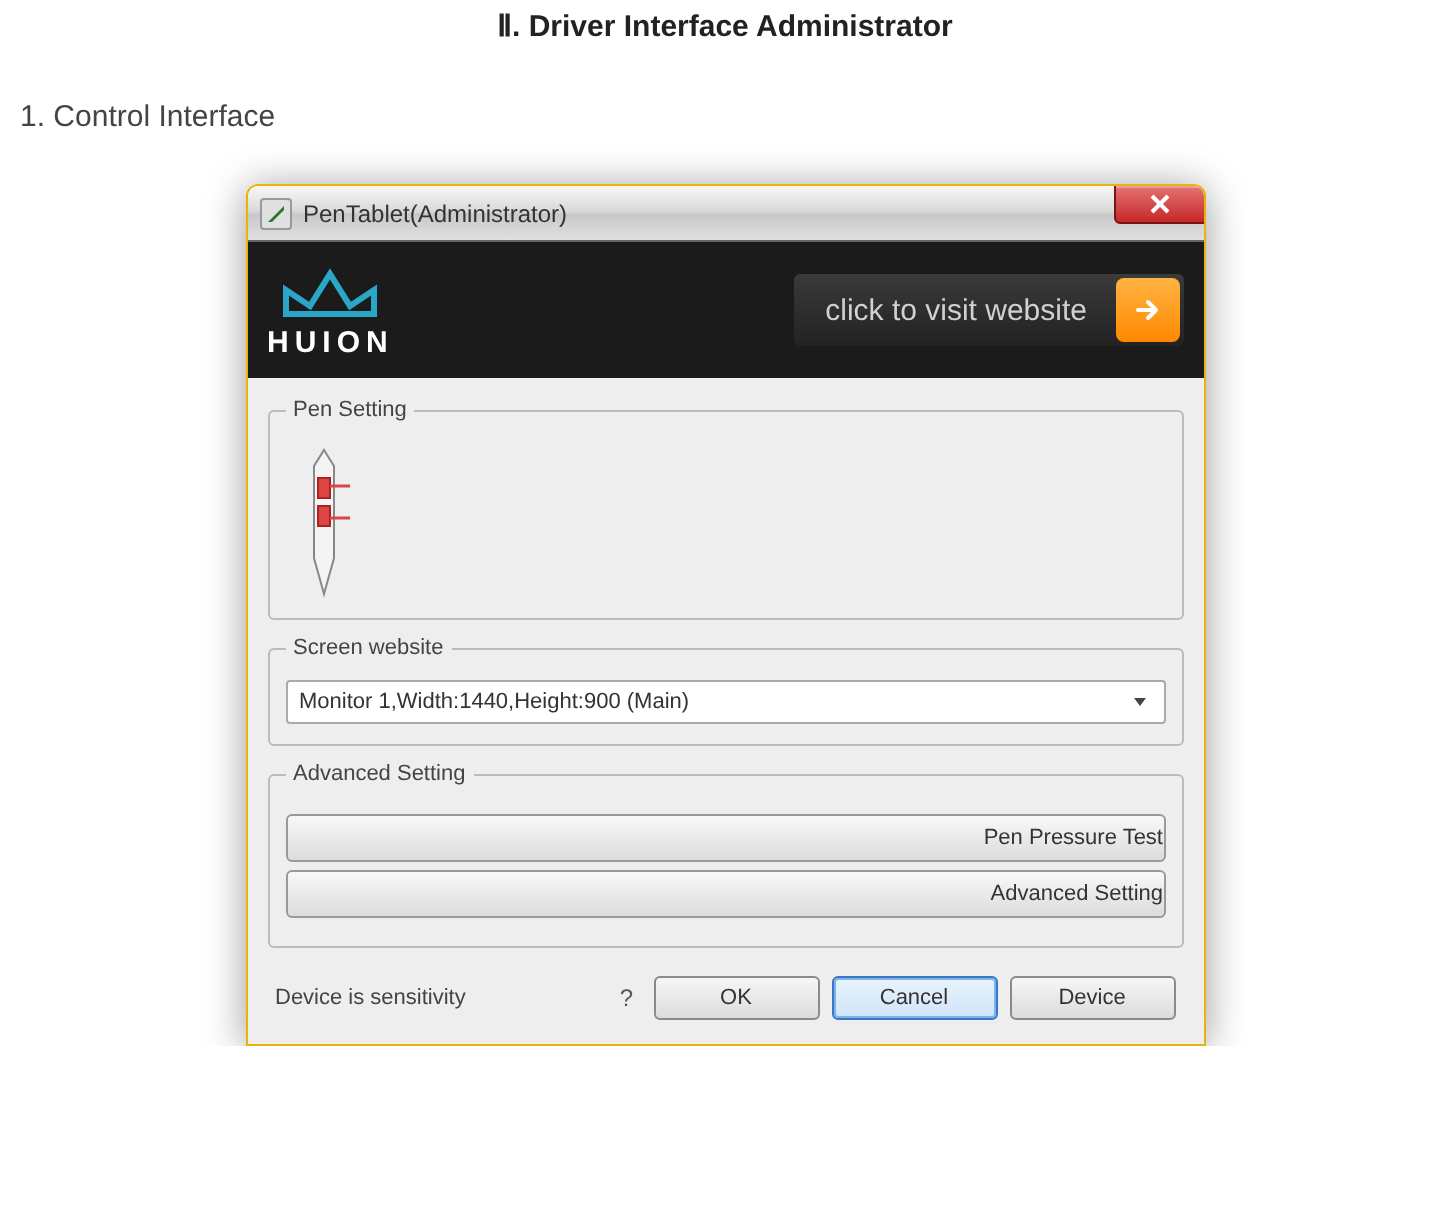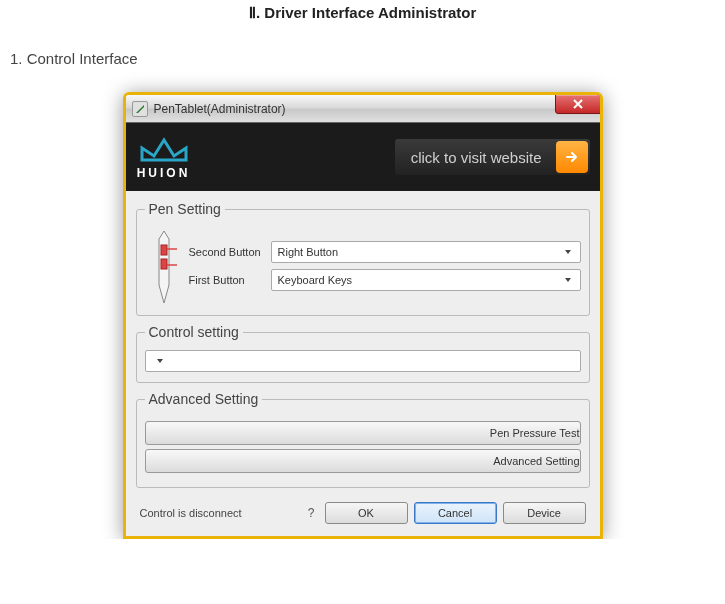--- a/index.html
+++ b/index.html
@@ -23,21 +23,21 @@
     font-size: 15px;
     color: #444;
     padding: 20px 0 25px 10px;
   }
   .screenshot-wrap {
     display: flex;
     justify-content: center;
   }
   .window {
     width: 480px;
-    border: 3px solid #eab308;
+    border: 1px solid #eab308;
     border-radius: 6px 6px 0 0;
     box-shadow: 0 2px 20px rgba(0,0,0,0.4);
     overflow: hidden;
   }
   .titlebar {
     height: 28px;
     background: linear-gradient(to bottom, #f8f8f8, #d8d8d8 48%, #c8c8c8 52%, #e0e0e0);
     border-bottom: 1px solid #666;
     display: flex;
     align-items: center;
@@ -88,21 +88,21 @@
     padding: 0 10px;
   }
   .logo {
     display: flex;
     flex-direction: column;
     align-items: center;
     color: #fff;
   }
   .crown { }
   .logo-text {
-    font-size: 12px;
+    font-size: 15px;
     letter-spacing: 3px;
     font-weight: bold;
     margin-top: 2px;
   }
   .banner-link {
     display: flex;
     align-items: center;
     background: linear-gradient(to bottom, #3a3a3a, #222);
     height: 36px;
     padding: 0 0 0 16px;
@@ -127,21 +127,21 @@
     background: #eee;
   }
   fieldset {
     border: 1px solid #bbb;
     border-radius: 3px;
     margin: 4px 0 8px 0;
     padding: 10px 8px;
     position: relative;
   }
   legend {
-    font-size: 14px;
+    font-size: 11px;
     color: #444;
     padding: 0 4px;
     margin-top: 28px;
   }
   .pen-row {
     display: flex;
     align-items: center;
     gap: 6px;
   }
   .pen-diagram {
@@ -328,66 +328,43 @@
           <div class="pen-row">
             <div class="pen-diagram">
               <svg width="38" height="78" viewBox="0 0 38 78">
                 <path d="M19 4 L24 12 L24 58 L19 76 L14 58 L14 12 Z" fill="#f4f4f4" stroke="#888"></path>
                 <rect x="16" y="18" width="6" height="10" fill="#d44" stroke="#a22"></rect>
                 <rect x="16" y="32" width="6" height="10" fill="#d44" stroke="#a22"></rect>
                 <path d="M22 22 H32" stroke="#d44" stroke-width="1.5"></path>
                 <path d="M22 38 H32" stroke="#d44" stroke-width="1.5"></path>
               </svg>
             </div>
-            <div class="pen-col">
-              <div class="pen-line">
-                <span class="small-label">Second Button</span>
-                <div class="combo">
-                  <span>Right Button</span>
-                  <span class="caret">
-                    <svg width="8" height="8" viewBox="0 0 8 8">
-                        <path d="M1 2 L4 6 L7 2 Z" fill="#444"></path>
-                      </svg>
-                  </span>
-                </div>
-              </div>
-              <div class="pen-line">
-                <span class="small-label">First Button</span>
-                <div class="combo">
-                  <span>Keyboard Keys</span>
-                  <span class="caret">
-                    <svg width="8" height="8" viewBox="0 0 8 8">
-                        <path d="M1 2 L4 6 L7 2 Z" fill="#444"></path>
-                      </svg>
-                  </span>
-                </div>
-              </div>
-            </div>
           </div>
         </fieldset>
 
         <fieldset>
-          <legend>Control setting</legend>
+          <legend>Screen website</legend>
           <div class="combo" style="width:100%">
+            <span>Monitor 1,Width:1440,Height:900 (Main)</span>
             <span class="caret">
               <svg width="8" height="8" viewBox="0 0 8 8">
                   <path d="M1 2 L4 6 L7 2 Z" fill="#444"></path>
                 </svg>
             </span>
           </div>
         </fieldset>
 
         <fieldset>
           <legend>Advanced Setting</legend>
           <div class="wide-btn">Pen Pressure Test</div>
           <div class="wide-btn">Advanced Setting</div>
         </fieldset>
 
         <div class="footer">
-          <span class="status">Control is disconnect</span>
+          <span class="status">Device is sensitivity</span>
           <span class="help">?</span>
           <div class="btn">OK</div>
           <div class="btn primary">Cancel</div>
           <div class="btn">Device</div>
         </div>
 
       </div>
     </div>
   </div>
 </div>

